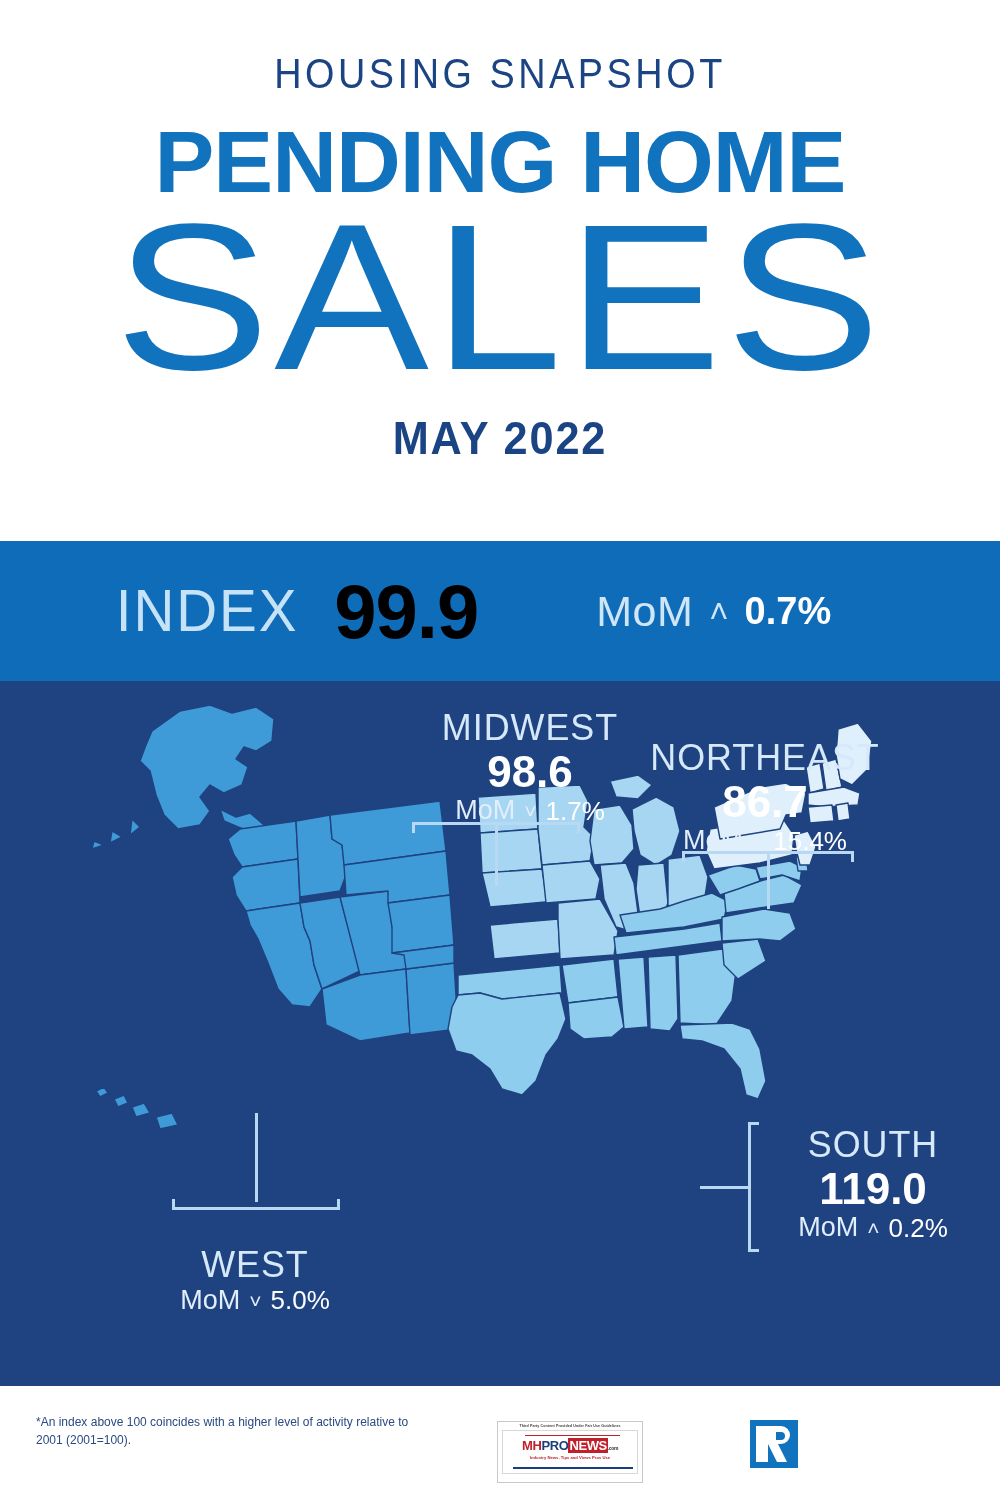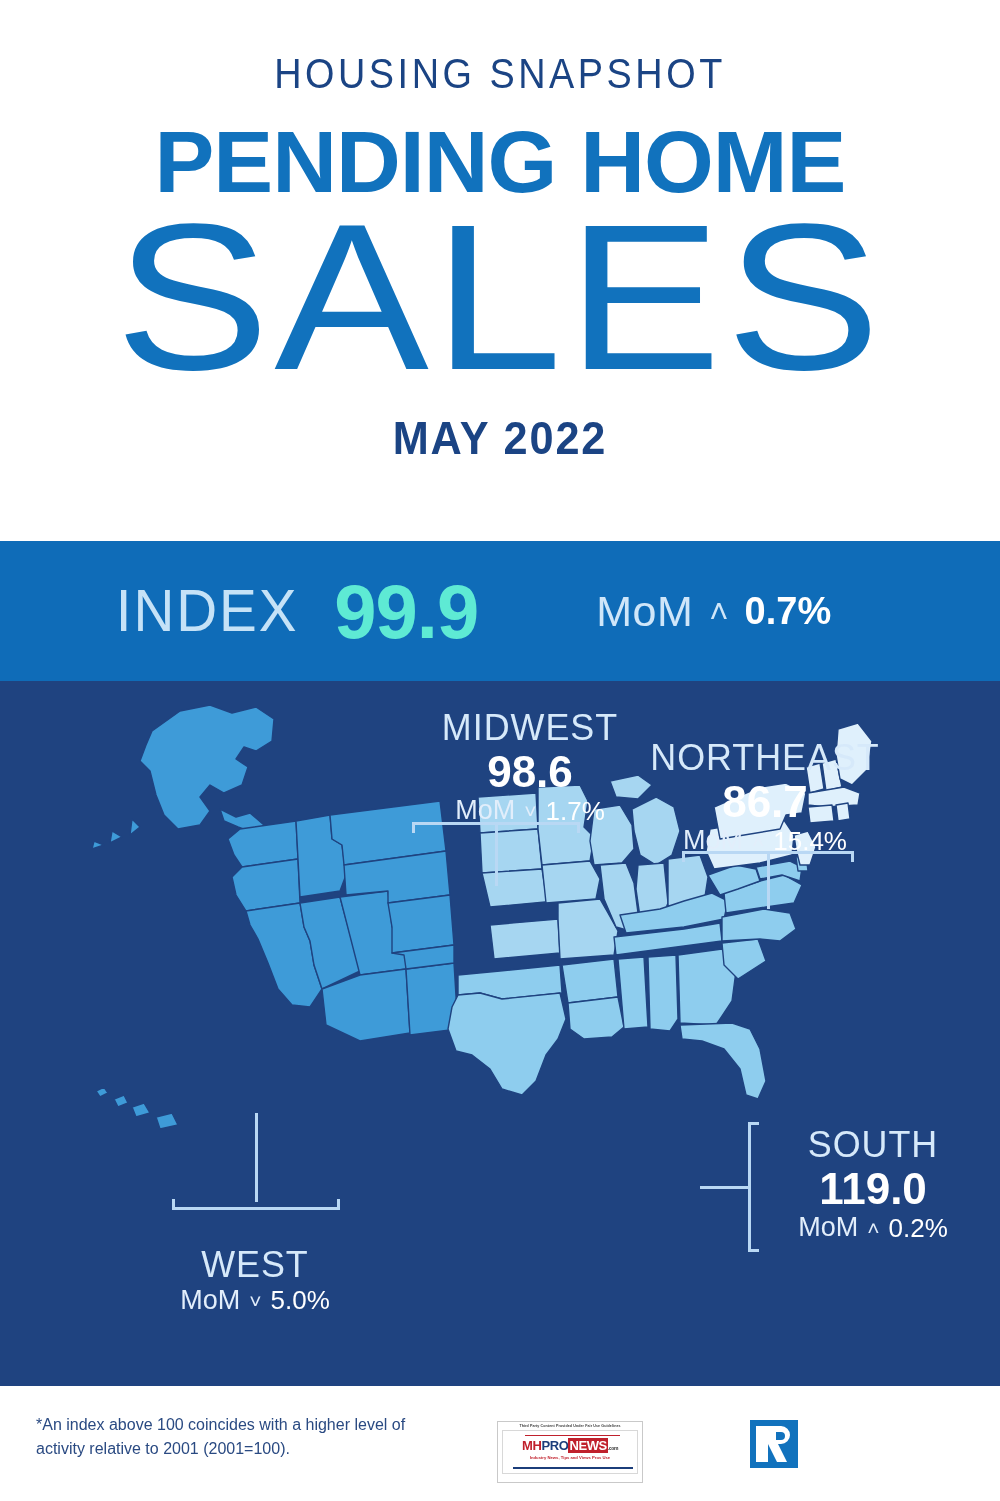--- a/index.html
+++ b/index.html
@@ -66,21 +66,21 @@
   #index-word {
     font-size:59px;
     font-weight:300;
     color:#c5e2f7;
     letter-spacing:2px;
     transform:scaleX(0.96);
   }
   #index-value {
     font-size:76px;
     font-weight:700;
-    color:#5eead4;
+    color:#000000;
     margin-left:22px;
     letter-spacing:-1px;
   }
   #index-mom {
     margin-left:108px;
     display:flex;
     align-items:center;
     gap:16px;
   }
   .mom-word { font-size:43px; font-weight:300; color:#cfe6f9; letter-spacing:0.5px;}
@@ -141,21 +141,21 @@
   }
   .br-stem-h { position:absolute; height:3px; background:#b9d8f4; }
 
   
   #footer {
     position:absolute; left:0; top:1386px; width:1000px; height:115px;
     background:#ffffff;
   }
   #footnote {
     position:absolute; left:36px; top:27px; width:400px;
-    font-size:16px; line-height:1.5; color:#2a4a82; font-weight:400;
+    font-size:12px; line-height:1.5; color:#2a4a82; font-weight:400;
   }
   
   #mhpro {
     position:absolute; left:497px; top:1421px; width:146px; height:62px;
     background:#ffffff; border:1px solid #c9c9c9;
   }
   #mh-fairuse {
     font-size:3.6px; color:#3b3b3b; text-align:center;
     padding-top:1.5px; letter-spacing:0.1px; white-space:nowrap;
     font-weight:700;

